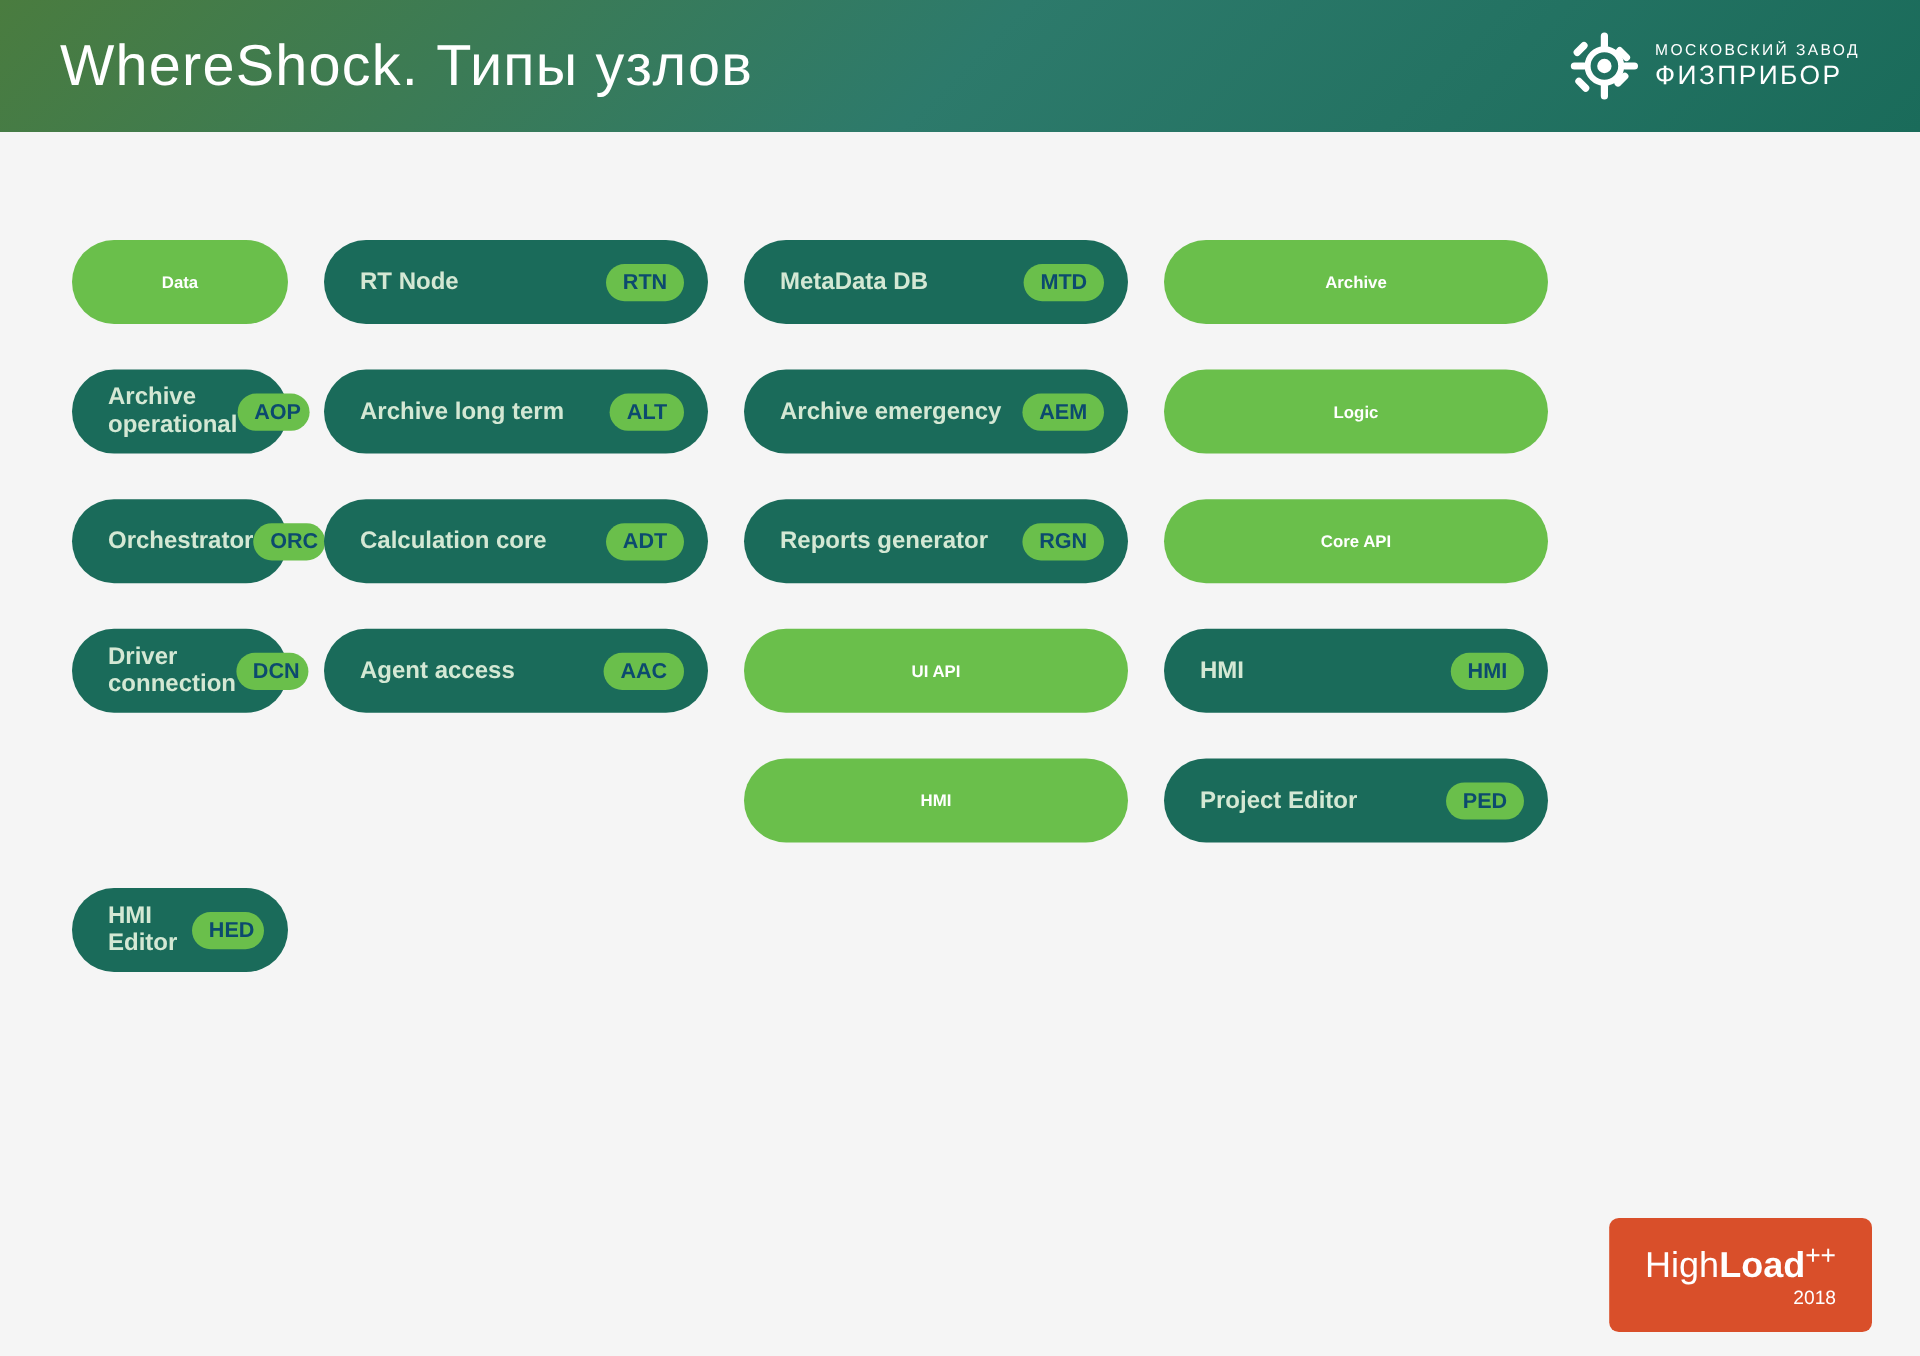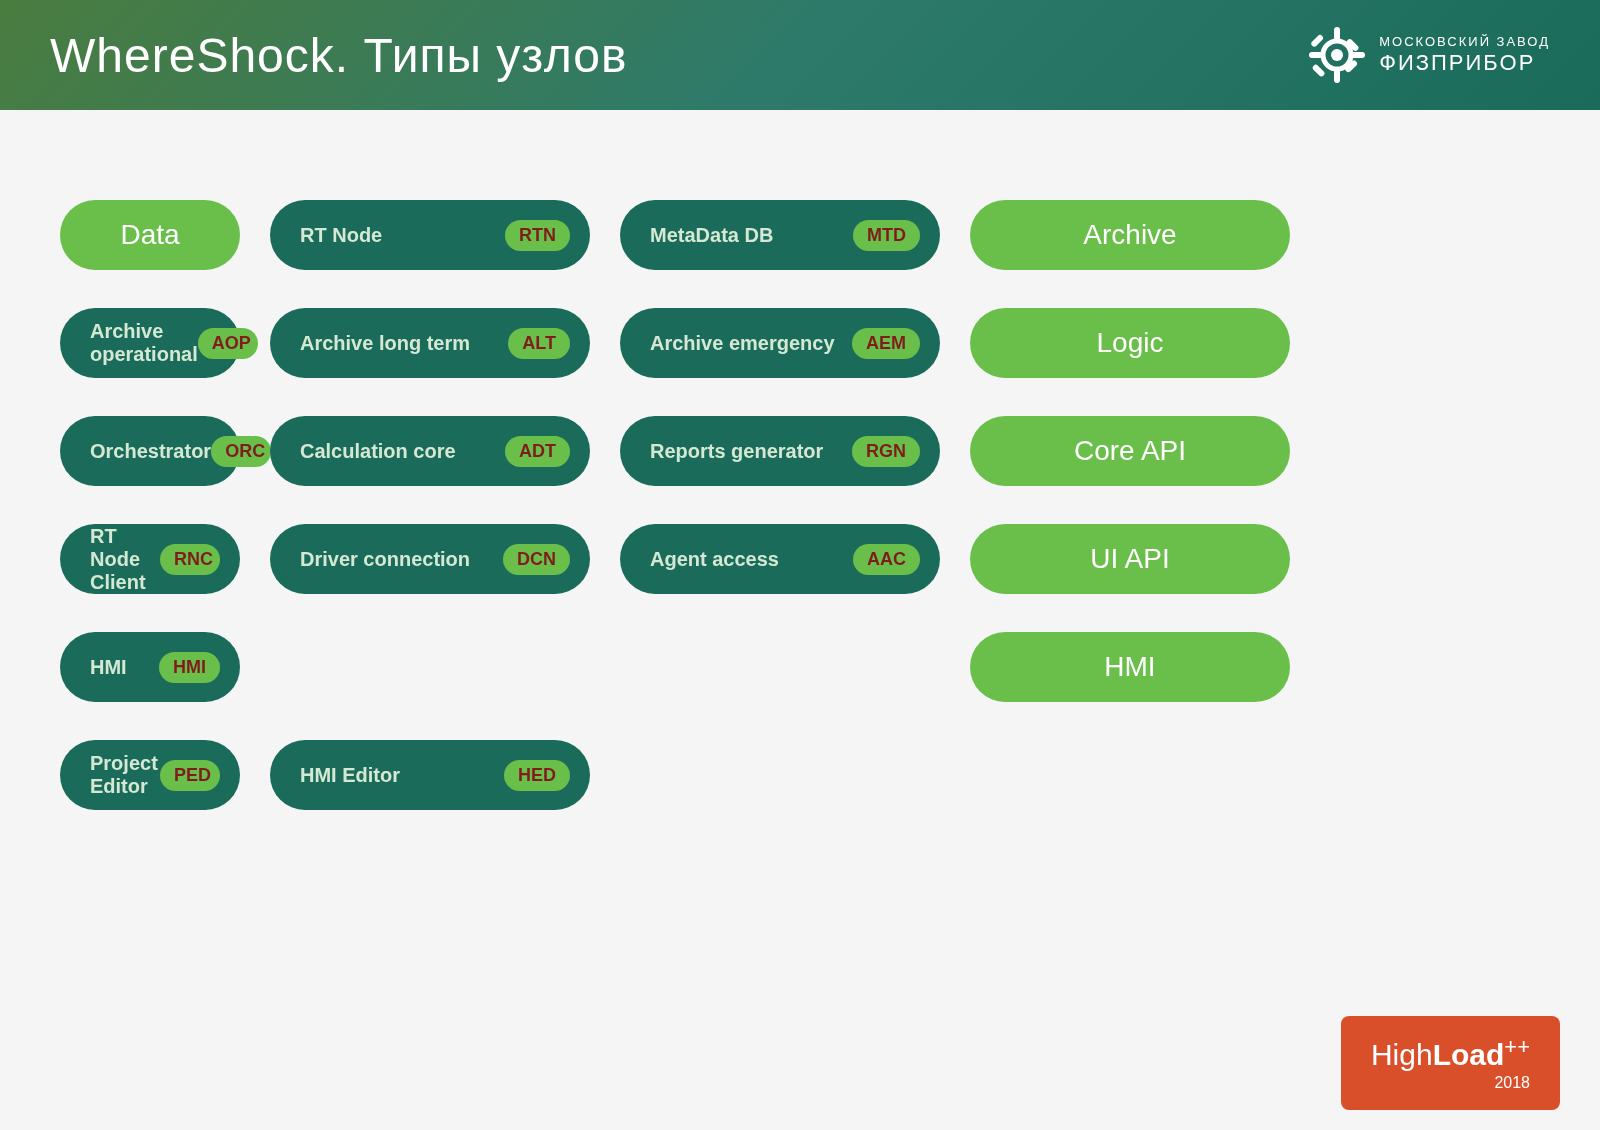--- a/index.html
+++ b/index.html
@@ -79,22 +79,22 @@
     }
 
     
     .category-pill {
       background: #6abf4b;
       color: white;
       border-radius: 50px;
       display: flex;
       align-items: center;
       justify-content: center;
-      font-size: 28px;
-      font-weight: 400;
+      font-size: 14px;
+      font-weight: 700;
       height: 70px;
       align-self: center;
     }
 
     
     .node-card {
       background: #1a6b5a;
       border-radius: 50px;
       display: flex;
       align-items: center;
@@ -105,21 +105,21 @@
     }
 
     .node-label {
       color: #d4e8d4;
       font-size: 20px;
       font-weight: 700;
     }
 
     .node-badge {
       background: #6abf4b;
-      color: #7f1d1d;
+      color: #0c4a6e;
       border-radius: 50px;
       padding: 5px 14px;
       font-size: 18px;
       font-weight: 700;
       min-width: 60px;
       text-align: center;
     }
 
     
     .empty-cell {
@@ -217,24 +217,20 @@
       <div class="node-card">
         <span class="node-label">Calculation core</span>
         <span class="node-badge">ADT</span>
       </div>
       <div class="node-card">
         <span class="node-label">Reports generator</span>
         <span class="node-badge">RGN</span>
       </div>
       <div class="category-pill">Core API</div>
       <div class="node-card">
-        <span class="node-label">RT Node Client</span>
-        <span class="node-badge">RNC</span>
-      </div>
-      <div class="node-card">
         <span class="node-label">Driver connection</span>
         <span class="node-badge">DCN</span>
       </div>
       <div class="node-card">
         <span class="node-label">Agent access</span>
         <span class="node-badge">AAC</span>
       </div>
       <div class="category-pill">UI API</div>
       <div class="node-card">
         <span class="node-label">HMI</span>

